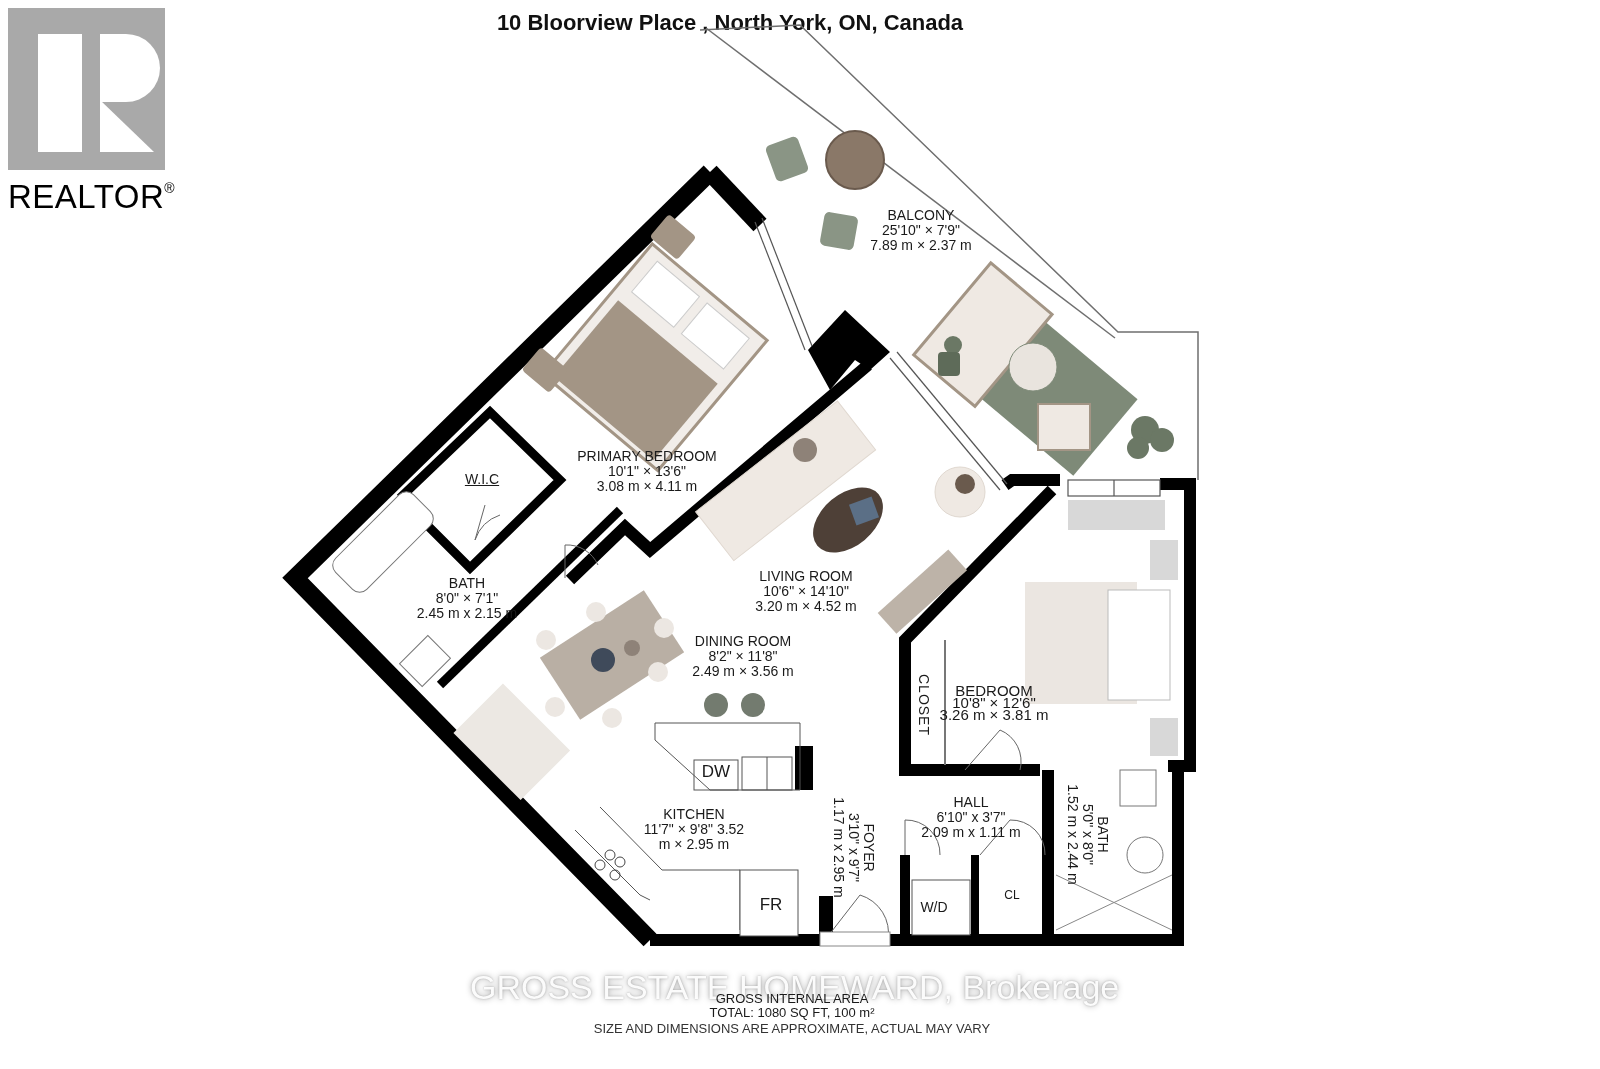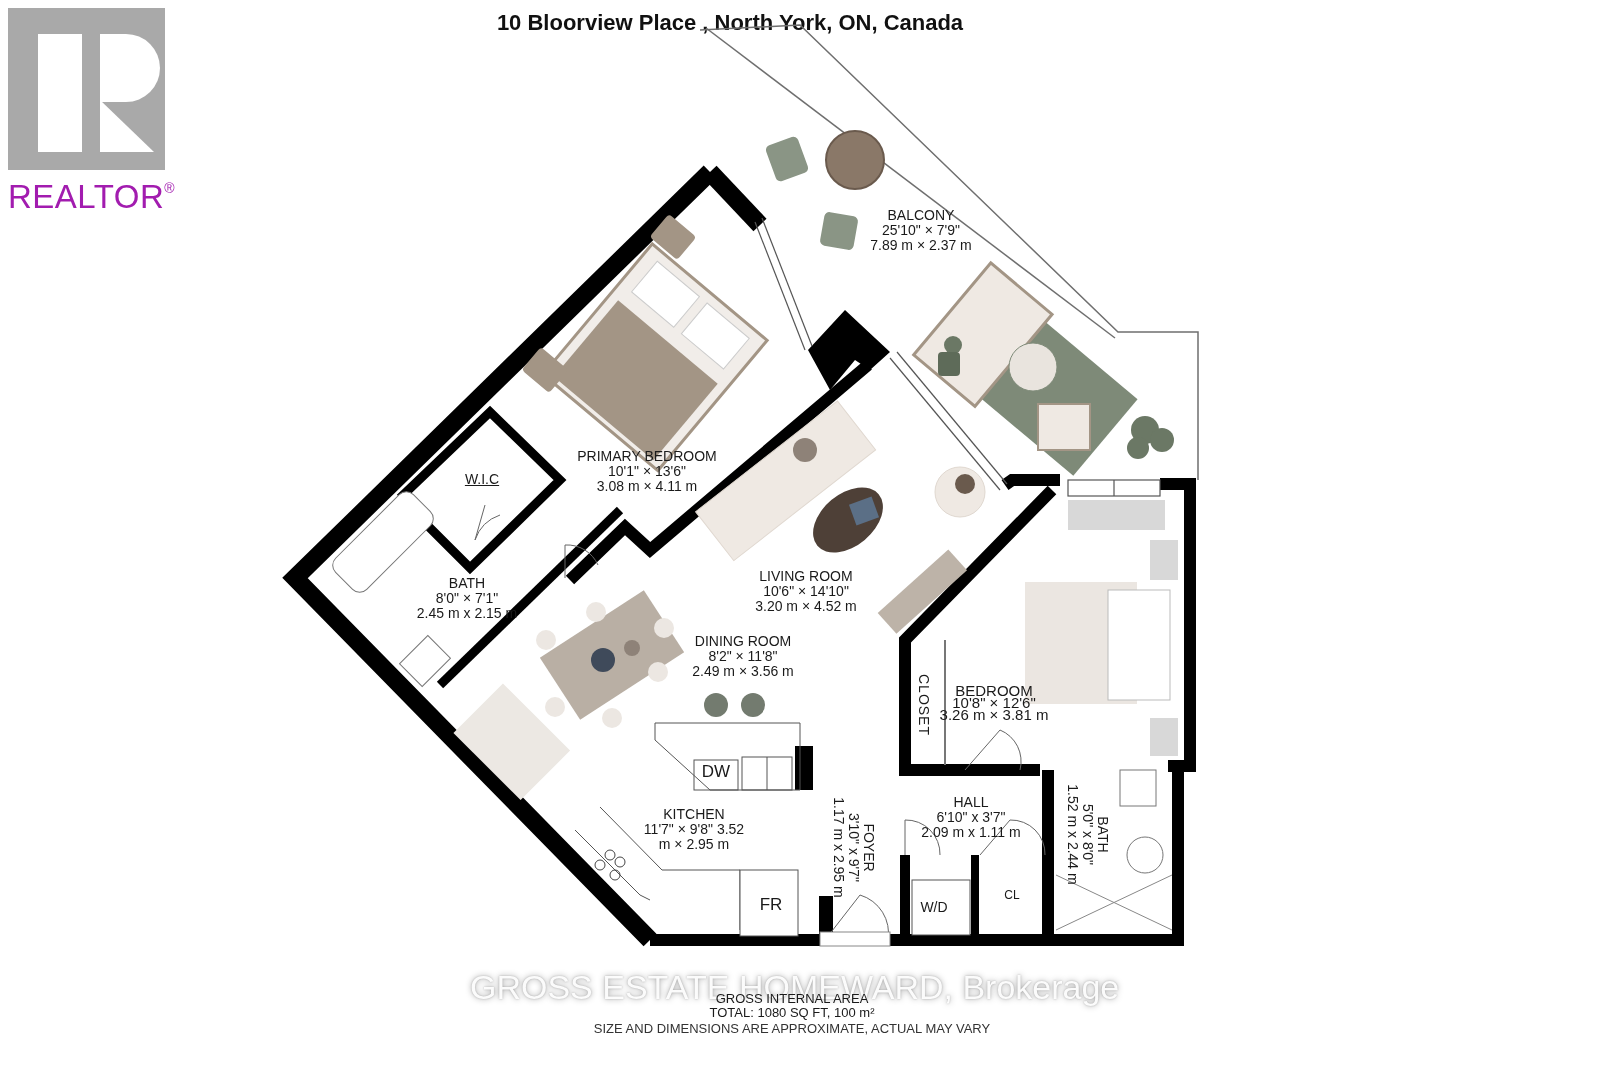--- a/index.html
+++ b/index.html
@@ -1,20 +1,20 @@
 <!DOCTYPE html>
 <html><head>
 <meta charset="utf-8">
 <style>
   html, body { margin: 0; padding: 0; background: #ffffff; }
   body { width: 1600px; height: 1069px; position: relative; overflow: hidden; font-family: "Liberation Sans", sans-serif; color: #1a1a1a; }
   .title { position: absolute; left: 0; width: 1460px; top: 10px; text-align: center; font-size: 22px; font-weight: bold; color: #111; }
   .logo { position: absolute; left: 8px; top: 8px; width: 170px; height: 205px; }
   .logo-box { position: absolute; left: 0; top: 0; width: 157px; height: 162px; background: #a9a9a9; }
-  .logo-text { position: absolute; left: 0; top: 170px; font-size: 33px; color: #a21caf; letter-spacing: 0.5px; }
+  .logo-text { position: absolute; left: 0; top: 170px; font-size: 33px; color: #000000; letter-spacing: 0.5px; }
   .logo-text sup { font-size: 14px; vertical-align: top; position: relative; top: 2px; }
   svg.plan { position: absolute; left: 0; top: 0; }
   .lbl { position: absolute; text-align: center; font-size: 14px; line-height: 15px; color: #1a1a1a; white-space: nowrap; transform: translate(-50%, 0); }
   .lbl.small { font-size: 15px; line-height: 12px; }
   .lbl.rot { transform: translate(-50%, 0) rotate(90deg); transform-origin: center center; }
   .fixture { position: absolute; font-size: 17px; color: #1a1a1a; transform: translate(-50%, -50%); }
   .closet-v { position: absolute; font-size: 14px; transform: translate(-50%, -50%) rotate(90deg); letter-spacing: 1px; }
   .watermark { position: absolute; left: 470px; top: 968px; font-size: 34px; color: rgba(255,255,255,0.95); text-shadow: 0 0 6px rgba(0,0,0,0.35), 0 0 2px rgba(0,0,0,0.25); white-space: nowrap; letter-spacing: 0px; }
   .footer { position: absolute; left: 0; width: 1584px; text-align: center; }
   .f1 { top: 991px; font-size: 13px; }

